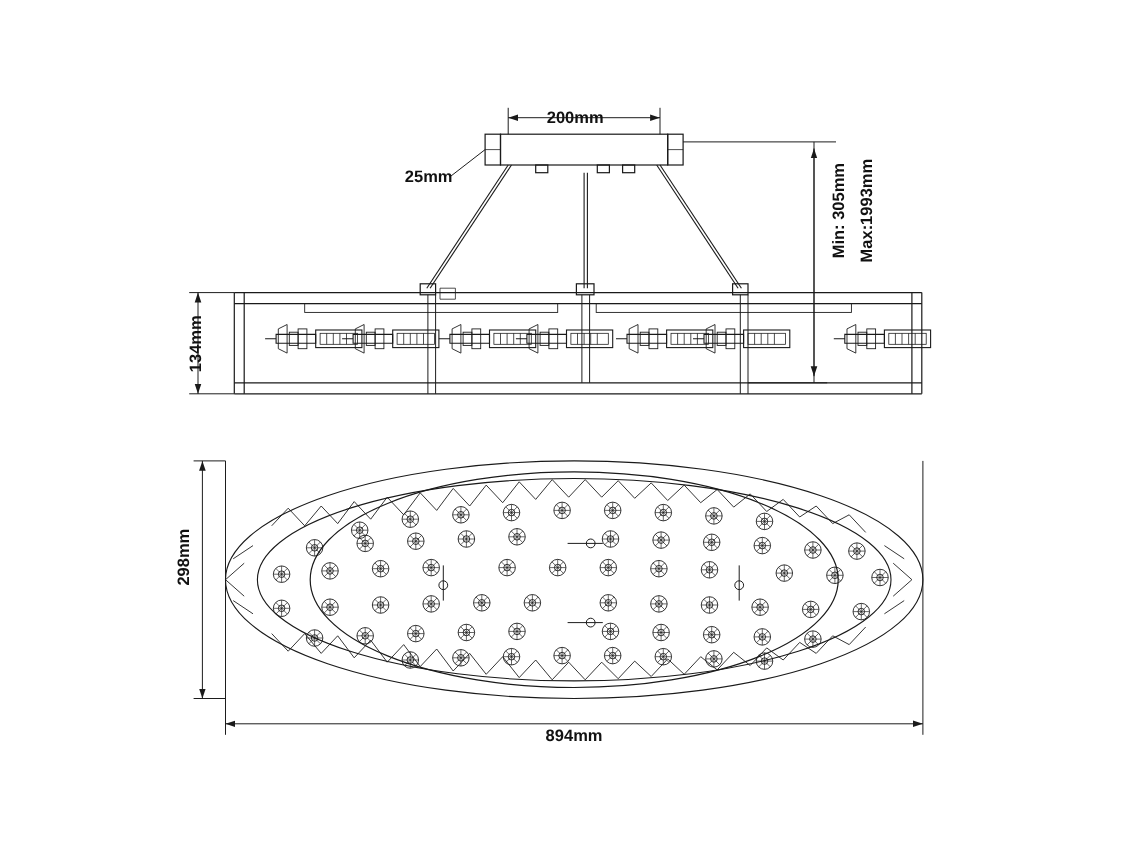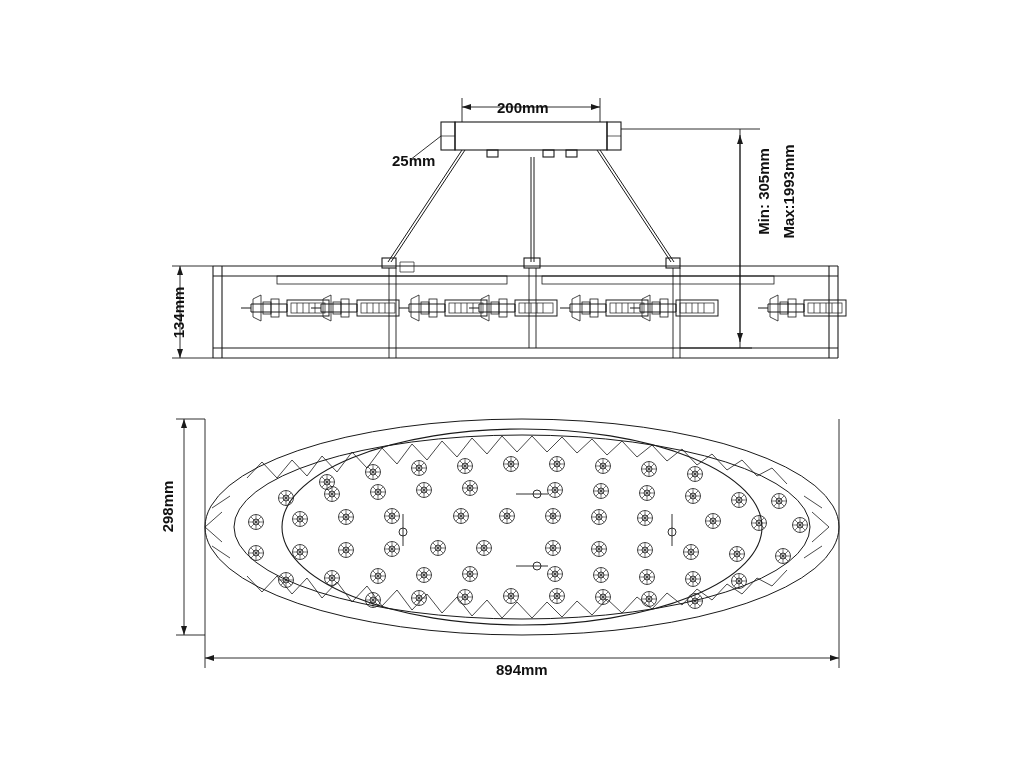--- a/index.html
+++ b/index.html
@@ -257,21 +257,21 @@
         <line x1="205" y1="419" x2="205" y2="668"></line>
         <line x1="839" y1="419" x2="839" y2="668"></line>
         <line x1="205" y1="658" x2="839" y2="658" marker-start="url(#arrR)" marker-end="url(#arrL)"></line>
       </g>
 
     </g>
   </svg>
 
   <div class="dim-label" style="left:497px; top:99px;">200mm</div>
 
-  <div class="dim-label" style="left:392px; top:152px;text-align:right;">25mm</div>
+  <div class="dim-label" style="left:368px; top:152px;text-align:right;">25mm</div>
 
   <div class="dim-label rot rot90" style="left:703px; top:183px; width:120px; text-align:center;">Min: 305mm</div>
 
   <div class="dim-label rot rot90" style="left:728px; top:183px; width:120px; text-align:center;">Max:1993mm</div>
 
   <div class="dim-label rot rot90" style="left:123px; top:304px; width:110px; text-align:center;">134mm</div>
 
   <div class="dim-label rot rot90" style="left:112px; top:498px; width:110px; text-align:center;">298mm</div>
 
   <div class="dim-label" style="left:496px; top:645px;margin-top:16px;">894mm</div>

